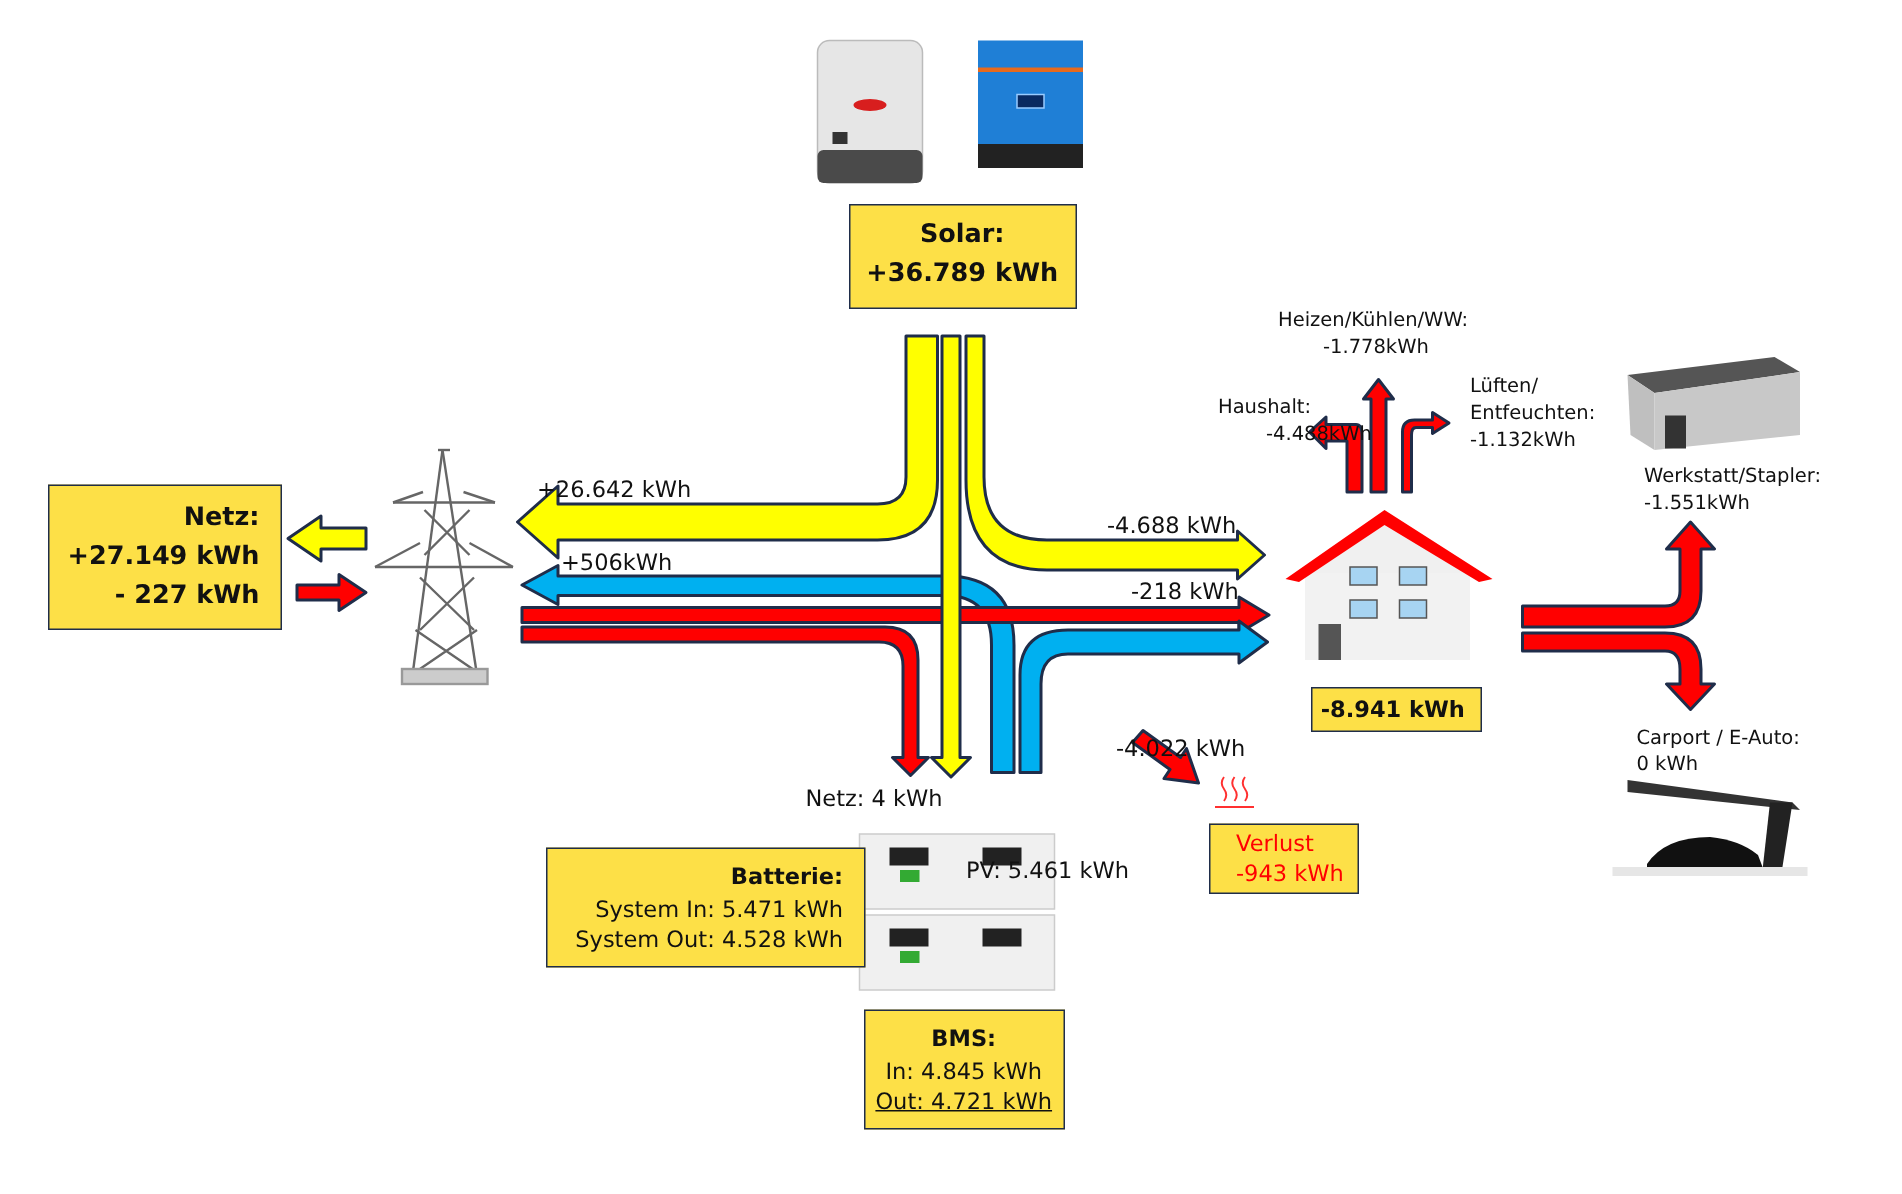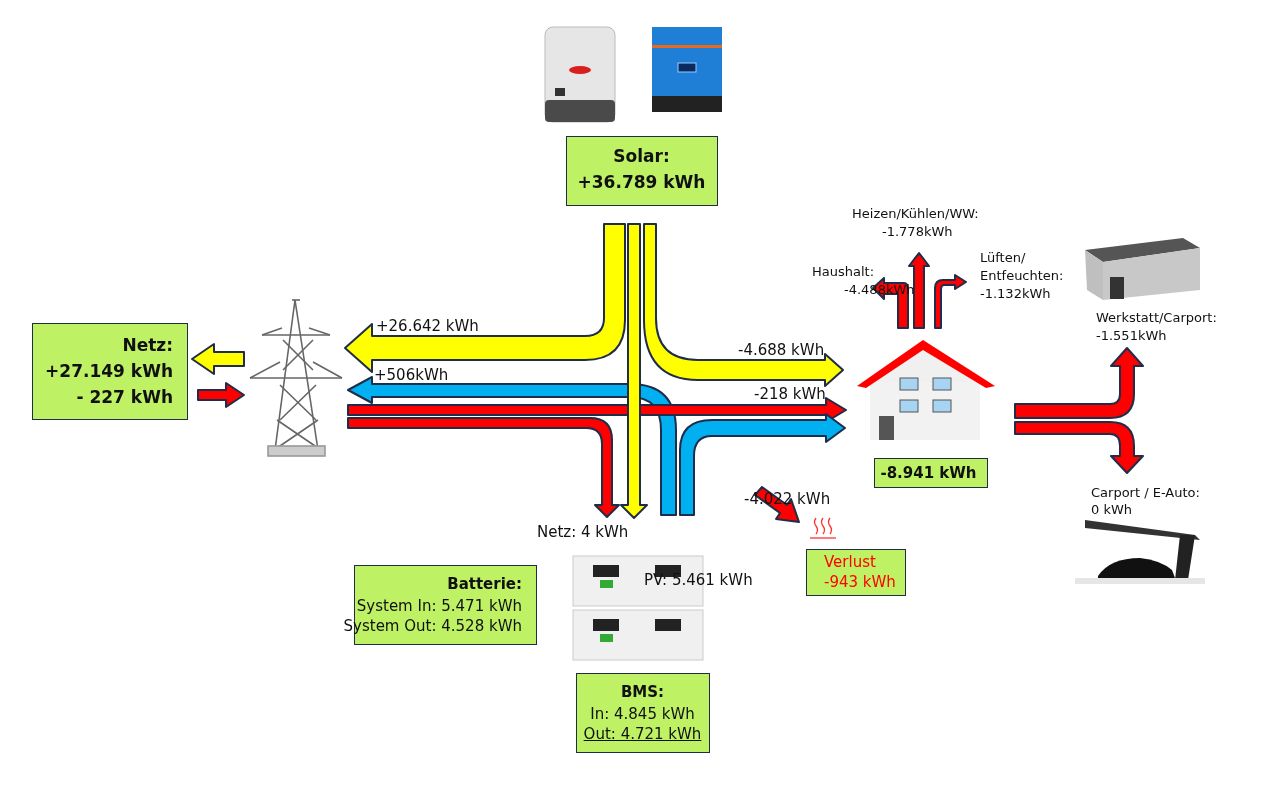--- a/index.html
+++ b/index.html
@@ -1,18 +1,18 @@
 <!DOCTYPE html>
 <html><head>
 <meta charset="utf-8">
 <style>
   html,body{margin:0;padding:0;background:#fff;}
   body{width:1268px;height:796px;position:relative;overflow:hidden;font-family:"Liberation Sans",sans-serif;color:#111;}
   svg#flow{position:absolute;left:0;top:0;width:1268px;height:796px;}
-  .box{position:absolute;border:1.5px solid #1f2d4a;background:#bef264;box-sizing:border-box;}
+  .box{position:absolute;border:1.5px solid #1f2d4a;background:#fde047;box-sizing:border-box;}
   .t{position:absolute;font-size:15px;line-height:19px;white-space:nowrap;font-family:"DejaVu Sans",sans-serif;}
   .b{font-weight:bold;}
   .small{font-size:13px;line-height:18px;}
 </style>
 </head>
 <body>
 
 <svg id="flow" viewBox="0 0 1268 796" xmlns="http://www.w3.org/2000/svg">
 
   <g>
@@ -117,29 +117,29 @@
   <div class="t b" style="left:0;width:149px;text-align:center;top:10px;font-size:17px;">Solar:</div>
   <div class="t b" style="left:0;width:149px;text-align:center;top:36px;font-size:17px;">+36.789 kWh</div>
 </div>
 
 <div class="box" style="left:32px;top:323px;width:156px;height:97px;">
   <div class="t b" style="right:14px;top:12px;font-size:17px;">Netz:</div>
   <div class="t b" style="right:14px;top:38px;font-size:17px;">+27.149 kWh</div>
   <div class="t b" style="right:14px;top:64px;font-size:17px;">- 227 kWh</div>
 </div>
 
-<div class="t" style="left:376px;top:317px;text-align:right;">+26.642 kWh</div>
+<div class="t" style="left:358px;top:317px;text-align:right;">+26.642 kWh</div>
 <div class="t" style="left:374px;top:366px;">+506kWh</div>
 <div class="t" style="left:738px;top:341px;">-4.688 kWh</div>
 <div class="t" style="left:754px;top:385px;">-218 kWh</div>
 <div class="t" style="left:744px;top:442px;margin-top:48px;">-4.022 kWh</div>
 <div class="t" style="left:537px;top:523px;">Netz: 4 kWh</div>
 <div class="t" style="left:644px;top:523px;margin-top:48px;">PV: 5.461 kWh</div>
 
-<div class="box" style="left:354px;top:565px;width:183px;height:80px;">
+<div class="box" style="left:364px;top:565px;width:213px;height:80px;">
   <div class="t b" style="right:14px;top:9px;">Batterie:</div>
   <div class="t" style="right:14px;top:31px;">System In: 5.471 kWh</div>
   <div class="t" style="right:14px;top:51px;text-align:center;">System Out: 4.528 kWh</div>
 </div>
 
 <div class="box" style="left:576px;top:673px;width:134px;height:80px;">
   <div class="t b" style="left:0;width:131px;text-align:center;top:9px;">BMS:</div>
   <div class="t" style="left:0;width:131px;text-align:center;top:31px;">In: 4.845 kWh</div>
   <div class="t" style="left:0;width:131px;text-align:center;top:51px;text-decoration:underline;">Out: 4.721 kWh</div>
 </div>
@@ -153,16 +153,16 @@
   <div class="t b" style="left:0;width:107px;text-align:center;top:5px;">-8.941 kWh</div>
 </div>
 
 <div class="t small" style="left:852px;top:205px;">Heizen/Kühlen/WW:</div>
 <div class="t small" style="left:882px;top:223px;">-1.778kWh</div>
 <div class="t small" style="left:812px;top:263px;">Haushalt:</div>
 <div class="t small" style="left:803px;top:281px;margin-left:41px;">-4.488kWh</div>
 <div class="t small" style="left:980px;top:249px;">Lüften/</div>
 <div class="t small" style="left:980px;top:267px;">Entfeuchten:</div>
 <div class="t small" style="left:980px;top:285px;">-1.132kWh</div>
-<div class="t small" style="left:1096px;top:309px;">Werkstatt/Carport:</div>
+<div class="t small" style="left:1096px;top:309px;">Werkstatt/Stapler:</div>
 <div class="t small" style="left:1096px;top:327px;">-1.551kWh</div>
 <div class="t small" style="left:1091px;top:484px;">Carport / E-Auto:</div>
 <div class="t small" style="left:1091px;top:501px;">0 kWh</div>
 
 </body></html>

